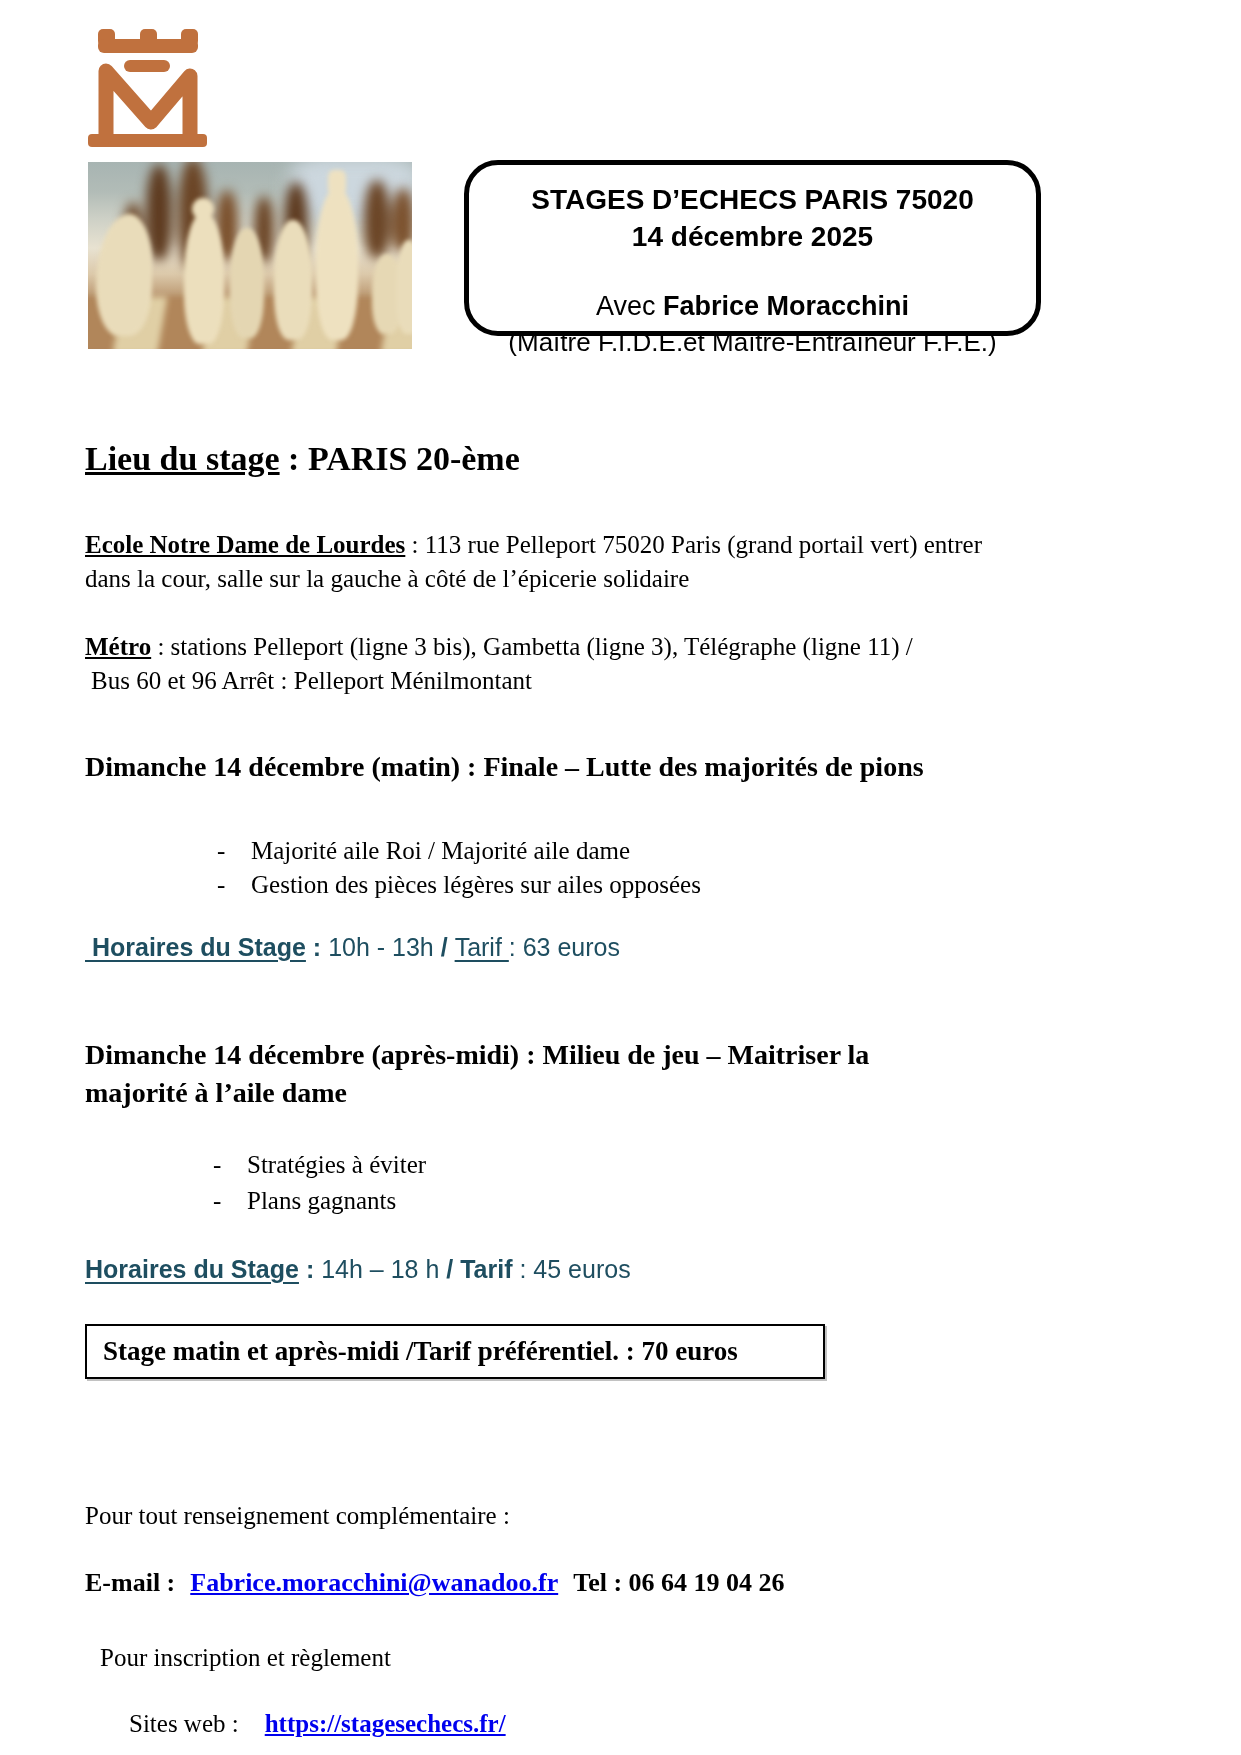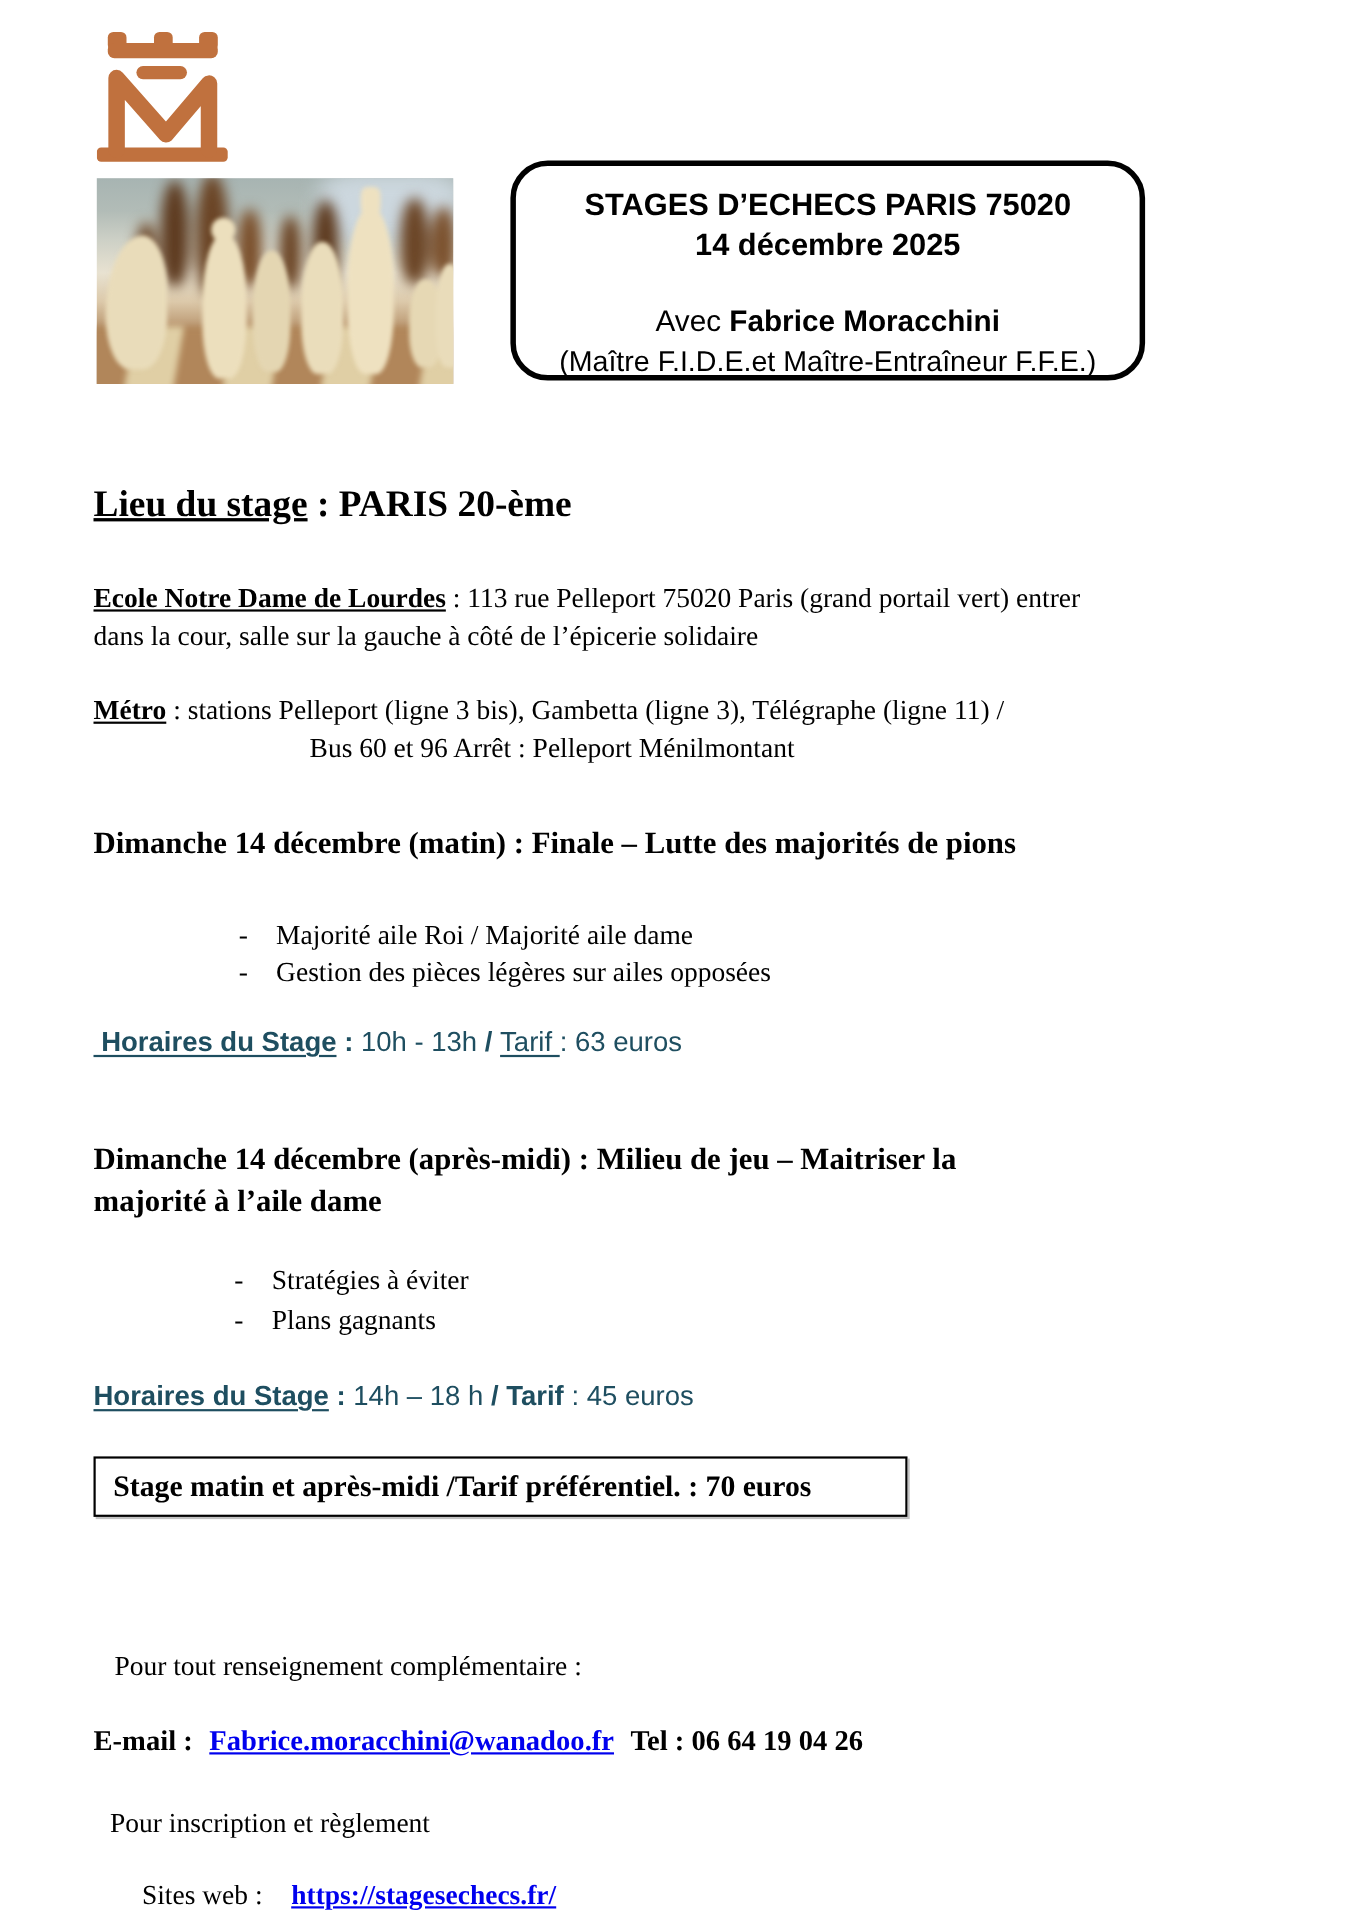--- a/index.html
+++ b/index.html
@@ -17,49 +17,49 @@
      background:linear-gradient(180deg,#a7b4b2 0%,#b2bcb7 16%,#cdd0c6 30%,#e8e2d1 46%,#dcc9aa 60%,#ab8157 78%,#8f6644 100%);}
   .photo .layer{position:absolute;inset:0;}
   .pz{position:absolute;border-radius:48% 48% 38% 38%;}
   .blur6{filter:blur(6px);}
   .blur2{filter:blur(2px);}
   .board{position:absolute;left:-10px;right:-10px;bottom:-6px;height:58px;
      background:repeating-linear-gradient(100deg,#b1865a 0 44px,#e0cfa5 44px 88px);filter:blur(3px);}
   .sky{position:absolute;right:-8px;top:-6px;width:130px;height:64px;background:#ccd7de;border-radius:30%;filter:blur(9px);}
 
   
-  .hbox{left:464px;top:146px;width:577px;height:200px;border:5px solid #000;border-radius:34px;
+  .hbox{left:464px;top:160px;width:577px;height:176px;border:5px solid #000;border-radius:34px;
      box-sizing:border-box;text-align:center;font-family:"Liberation Sans", sans-serif;padding-top:16px;}
   .hb-title{font-size:28px;font-weight:600;line-height:37px;}
   .hb-gap{height:33px;}
   .hb-with{font-size:27px;line-height:36px;text-align:center;}
   .hb-cred{font-size:26px;line-height:36px;}
 
   
   .h1{left:85px;top:440px;font-size:34px;font-weight:bold;}
   .body-par{font-size:25px;line-height:34px;}
   .school{left:85px;top:528px;}
   .metro{left:85px;top:630px;}
-  .metro .indent{padding-left:6px;text-align:center;}
+  .metro .indent{padding-left:6px;}
   .h2{font-size:28px;font-weight:bold;line-height:38px;}
   .h2a{left:85px;top:748px;}
   .h2b{left:85px;top:1036px;}
   .list{font-size:25px;}
   .list1{left:217px;top:834px;line-height:34px;}
   .list2{left:213px;top:1147px;line-height:36px;}
   .li{display:flex;}
   .li .dash{width:34px;flex:none;}
   .schedule{font-family:"Liberation Sans", sans-serif;font-size:25px;color:var(--teal,#1e4e60);}
   .schedule .u{text-underline-offset:4px;}
   .sched1{left:85px;top:933px;}
   .sched2{left:85px;top:1255px;}
   .offer{left:85px;top:1324px;width:740px;box-sizing:border-box;border:2px solid #000;
      box-shadow:2px 2px 0 rgba(120,120,120,.45);padding:10px 16px;font-size:27px;font-weight:bold;}
   .mandatory{left:85px;top:1428px;font-size:25px;}
-  .info{left:85px;top:1502px;font-size:25px;margin-left:19px;}
+  .info{left:85px;top:1502px;font-size:25px;}
   .emailline{left:85px;top:1568px;font-size:26px;display:flex;align-items:flex-end;gap:15px;}
   .payment{left:85px;top:1644px;font-size:25px;margin-left:15px;}
   .sitesline{left:85px;top:1710px;font-size:25px;display:flex;align-items:baseline;gap:26px;margin-left:44px;}
   a.link{color:var(--link,#0000ee);font-weight:bold;text-decoration:underline;cursor:pointer;}
 </style>
 </head>
 <body>
 
 <div class="page">
 

